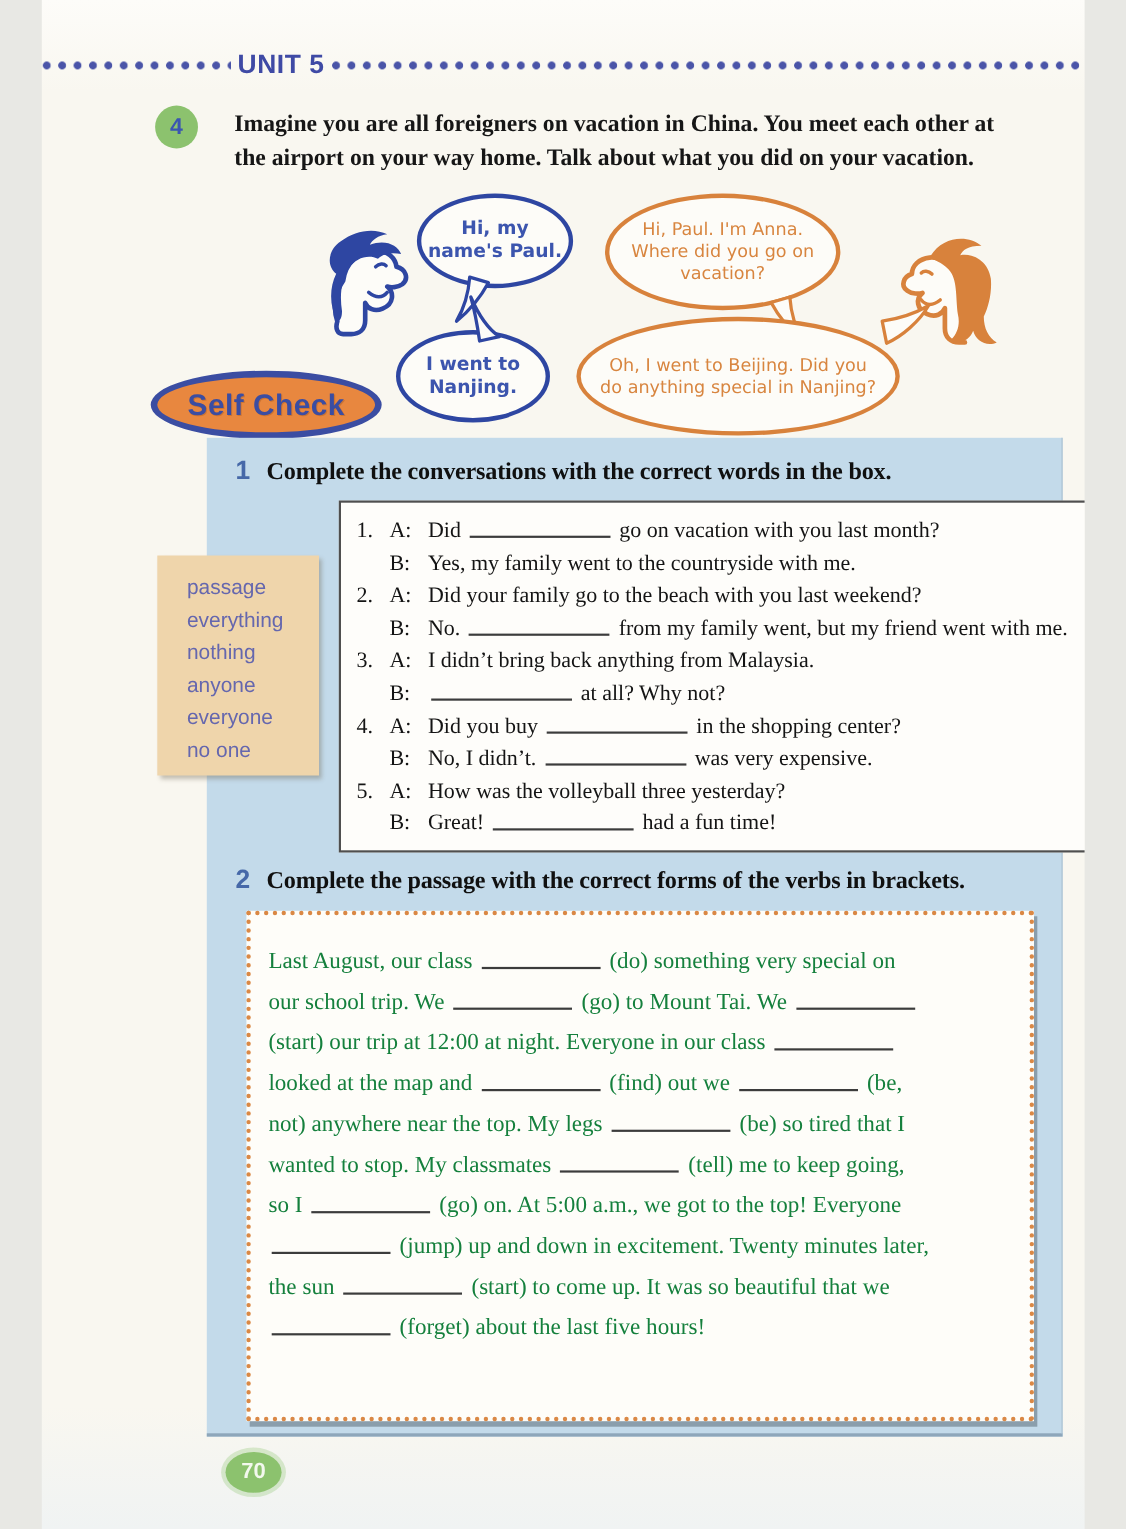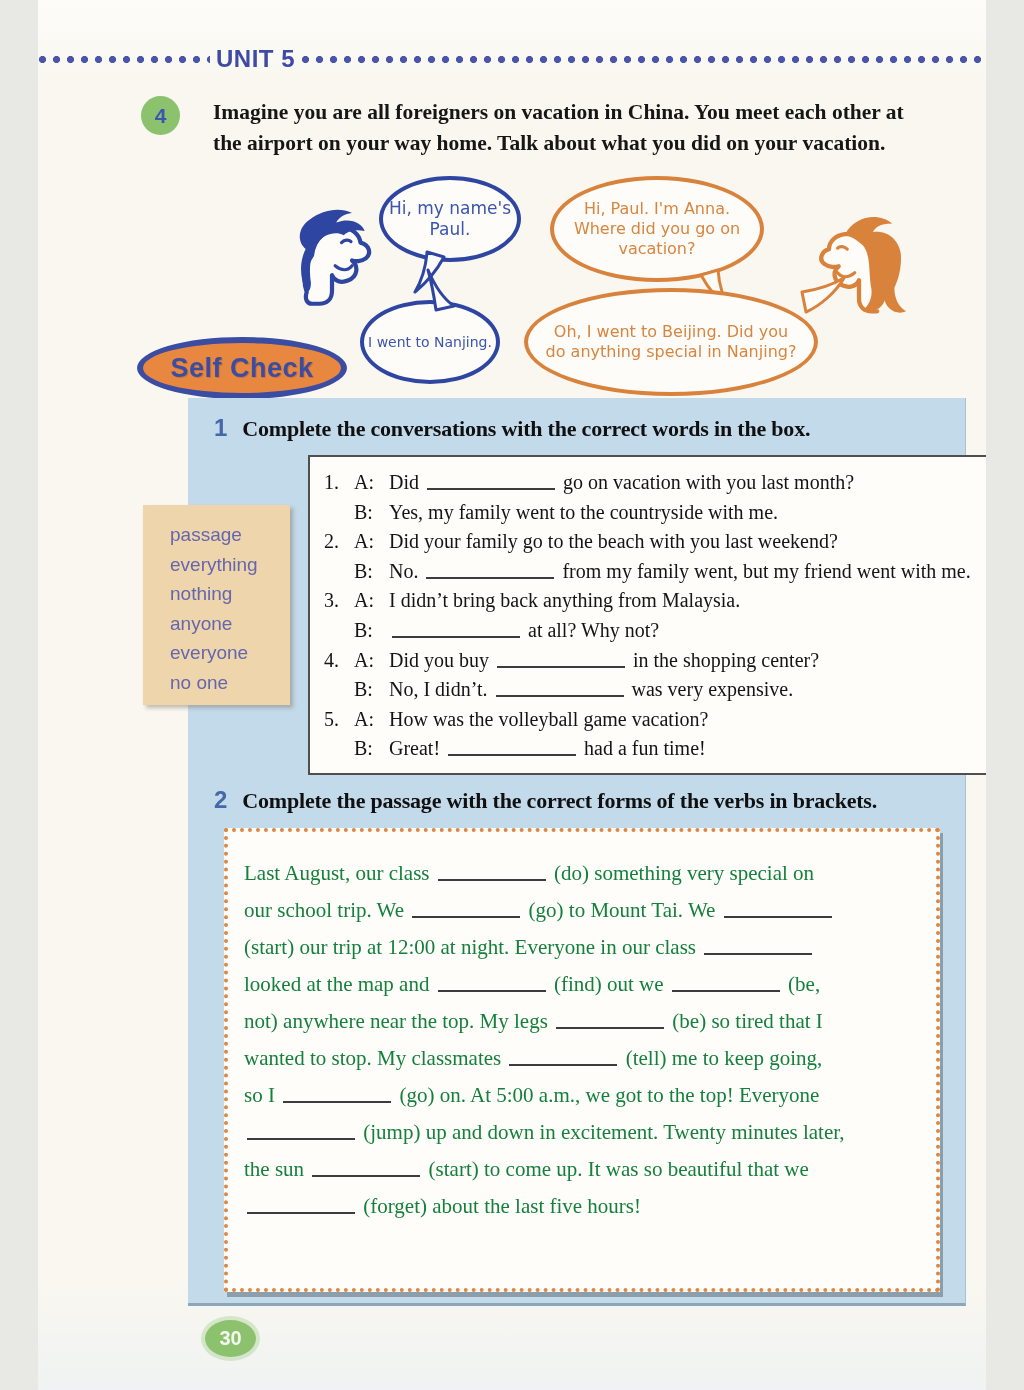--- a/index.html
+++ b/index.html
@@ -25,25 +25,25 @@
 
   
   .char { position:absolute; }
   .char-paul { left:236px; top:196px; width:116px; height:148px; }
   .char-anna { left:750px; top:202px; width:142px; height:150px; }
 
   
   .bubble { position:absolute; border-radius:50%; background:#fdfcf8; display:flex; align-items:center;
             justify-content:center; text-align:center; font-family:"DejaVu Sans", sans-serif; }
   .bubble .tail { position:absolute; }
-  .bubble-blue { border:4px solid #2e46a2; color:#3c55ae; }
+  .bubble-blue { border:4px solid #2e46a2; color:#3c55ae;font-weight:bold; }
   .bubble-orange { border:4px solid #d8823c; color:#d8853f; }
   .b-paul1 { left:341px; top:176px; width:142px; height:86px; font-size:17px; line-height:21px; }
   .b-anna1 { left:512px; top:176px; width:214px; height:106px; font-size:16px; line-height:20px; padding:4px 14px; }
-  .b-paul2 { left:322px; top:300px; width:140px; height:84px; font-size:14px; line-height:21px; }
+  .b-paul2 { left:322px; top:300px; width:140px; height:84px; font-size:17px; line-height:21px; }
   .b-anna2 { left:486px; top:288px; width:294px; height:108px; font-size:16px; line-height:20px; padding:4px 16px; }
 
   
   .self-check { position:absolute; left:99px; top:337px; width:210px; height:62px; border-radius:50%;
                 background:#e8873f; border:6px solid #3b4da2; display:flex; align-items:center; justify-content:center;
                 font-family:"Liberation Sans", sans-serif; font-weight:bold; font-size:27px; color:#3b4da2;
                 text-shadow:1px 1px 0 rgba(180,100,40,.55); letter-spacing:0.5px; }
 
   
   .panel { position:absolute; left:150px; top:398px; width:778px; height:908px; background:#c3daea;
@@ -192,21 +192,21 @@
           <span class="conv-text">Did you buy <span class="blank"></span> in the shopping center?</span>
         </div>
         <div class="conv-line">
           <span class="conv-num"></span>
           <span class="conv-sp">B:</span>
           <span class="conv-text">No, I didn’t. <span class="blank"></span> was very expensive.</span>
         </div>
         <div class="conv-line">
           <span class="conv-num">5.</span>
           <span class="conv-sp">A:</span>
-          <span class="conv-text">How was the volleyball game vacation?</span>
+          <span class="conv-text">How was the volleyball three yesterday?</span>
         </div>
         <div class="conv-line">
           <span class="conv-num"></span>
           <span class="conv-sp">B:</span>
           <span class="conv-text">Great! <span class="blank"></span> had a fun time!</span>
         </div>
       </div>
 
     <div class="sec-head h2">
       <span class="sec-num">2</span>
@@ -221,15 +221,15 @@
         <div class="passage-line">not) anywhere near the top. My legs <span class="blank"></span> (be) so tired that I</div>
         <div class="passage-line">wanted to stop. My classmates <span class="blank"></span> (tell) me to keep going,</div>
         <div class="passage-line">so I <span class="blank"></span> (go) on. At 5:00 a.m., we got to the top! Everyone</div>
         <div class="passage-line"><span class="blank"></span> (jump) up and down in excitement. Twenty minutes later,</div>
         <div class="passage-line">the sun <span class="blank"></span> (start) to come up. It was so beautiful that we</div>
         <div class="passage-line"><span class="blank"></span> (forget) about the last five hours!</div>
       </div>
 
   </div>
 
-  <div class="page-badge">30</div>
+  <div class="page-badge">70</div>
 
 </div>
 
 </body></html>

